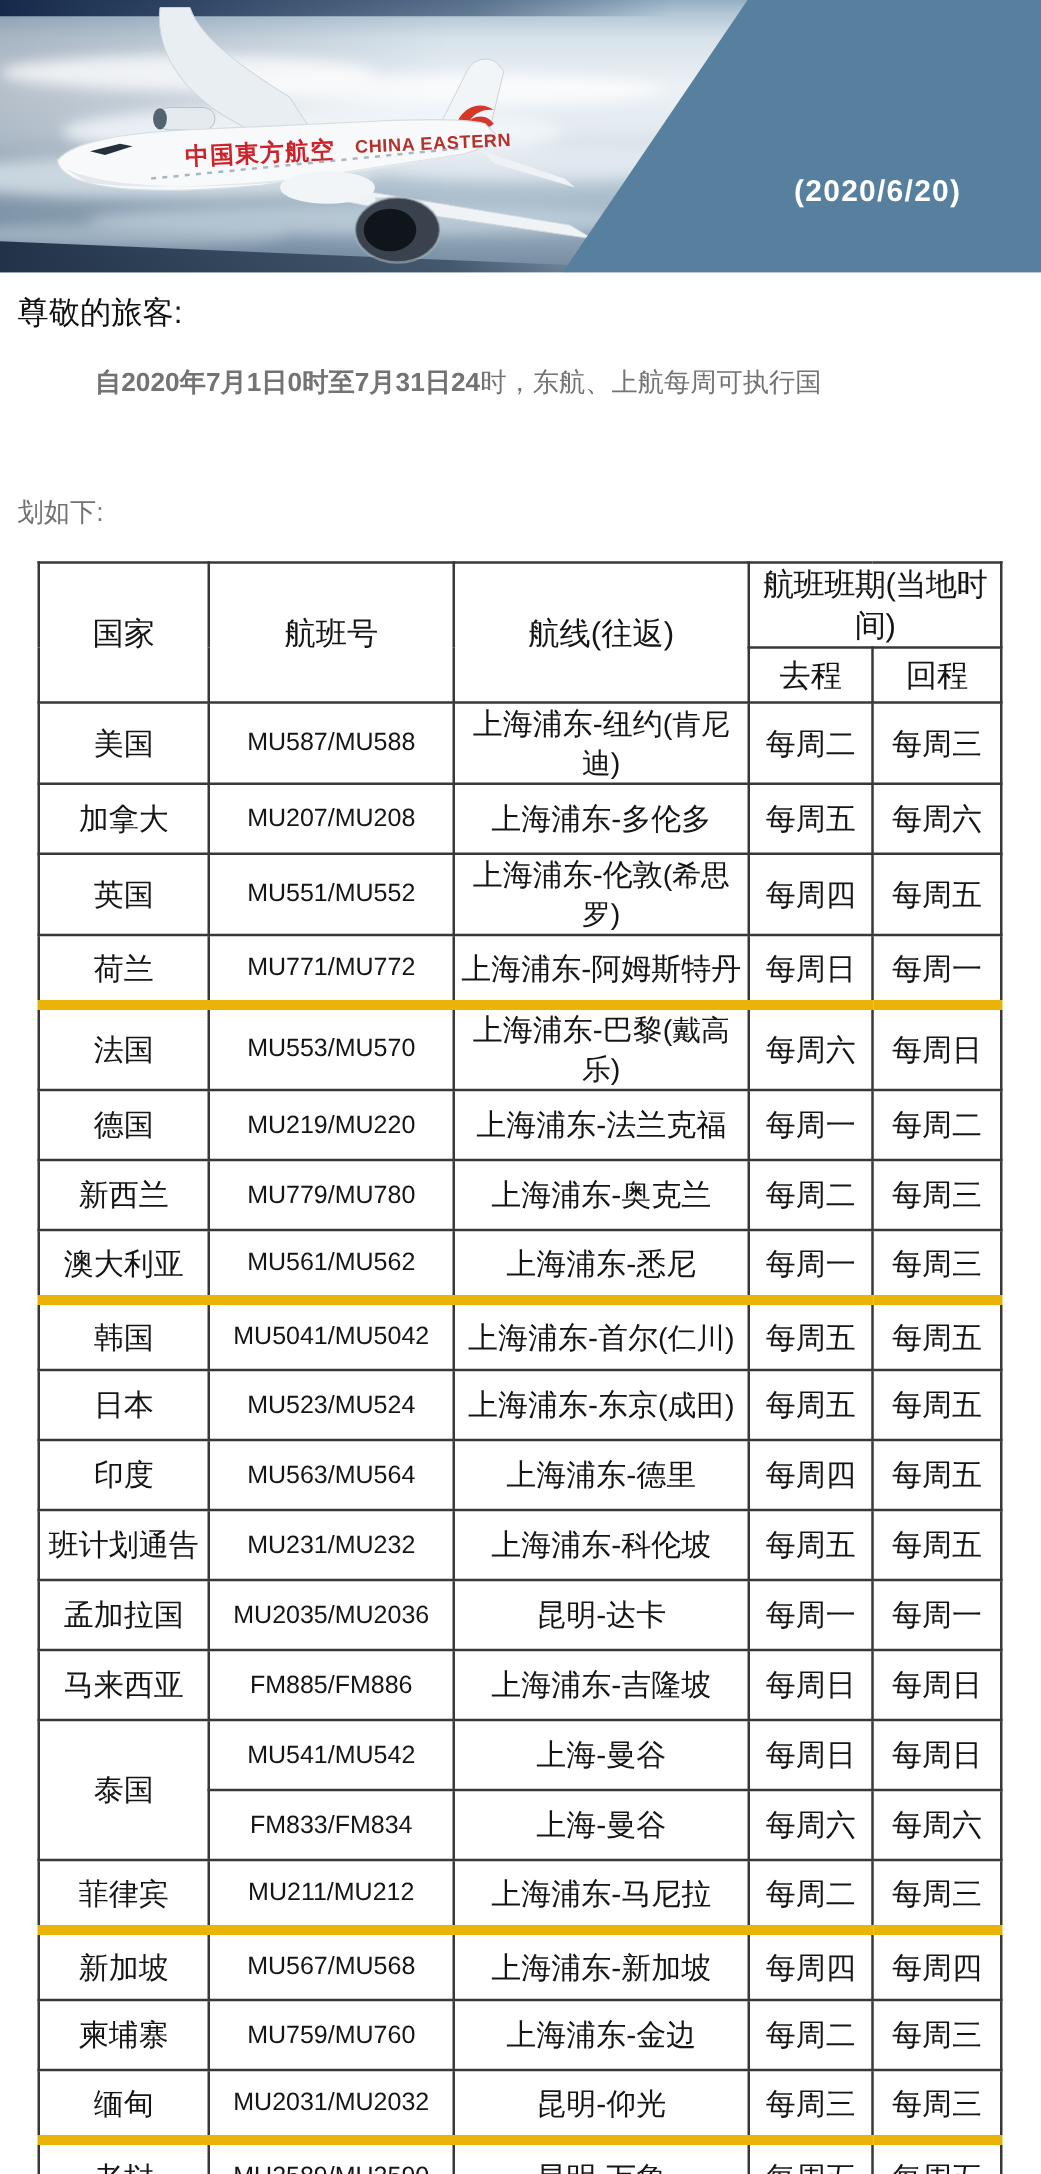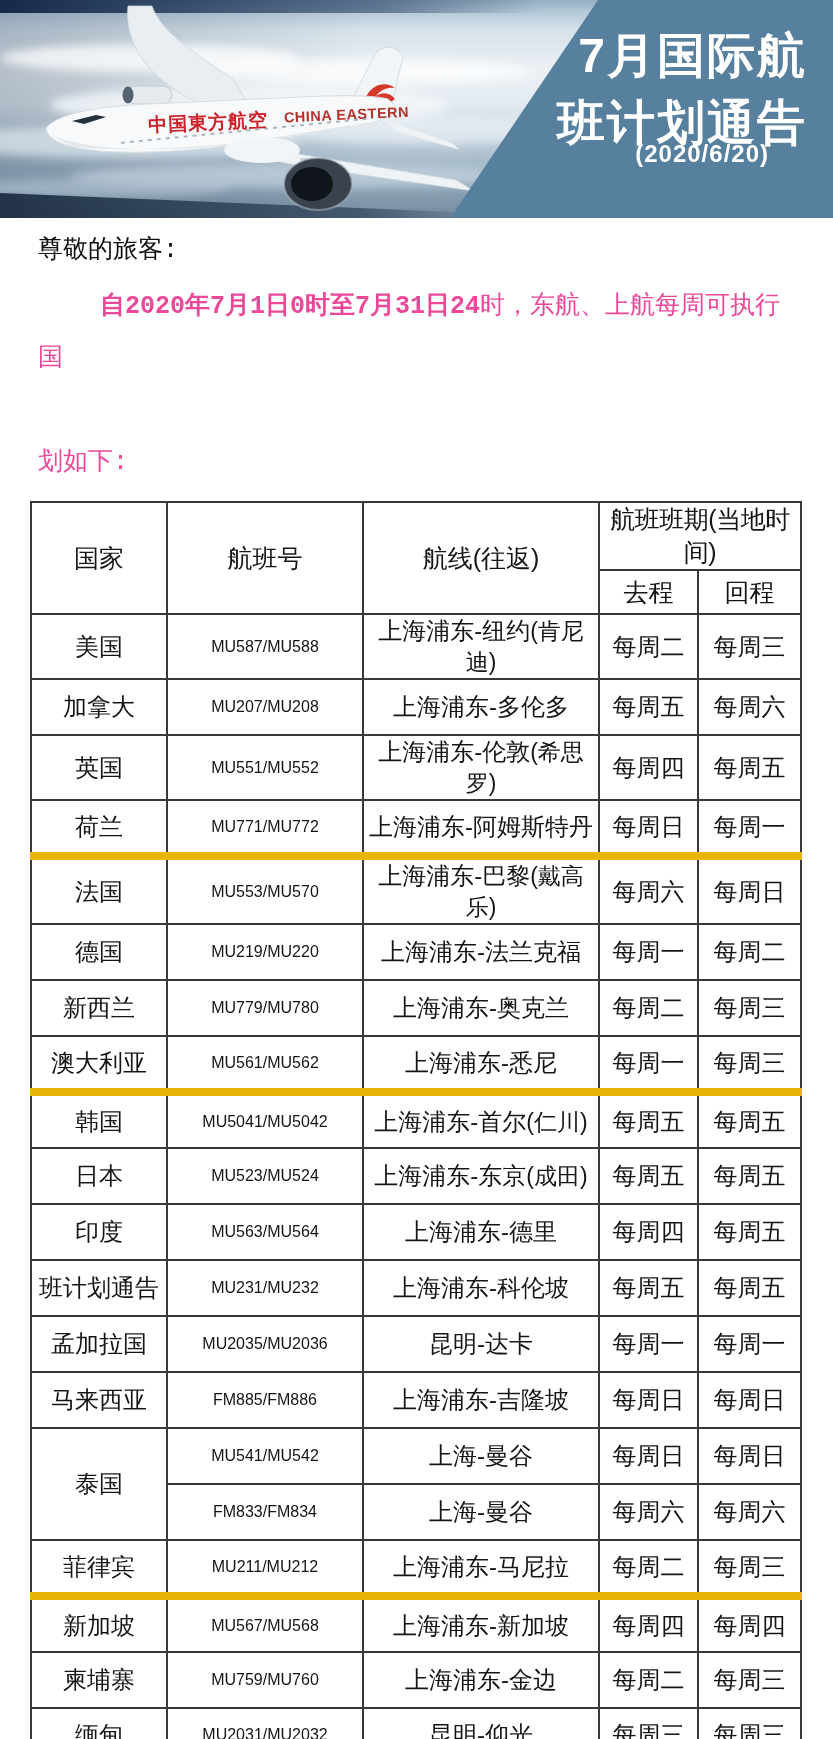--- a/index.html
+++ b/index.html
@@ -12,37 +12,37 @@
   .panel{position:absolute;left:430px;top:0;width:403px;height:218px;
          background:#57809e;
          clip-path:polygon(41.7% 0,100% 0,100% 100%,5% 100%);}
   .banner-title{position:absolute;right:26px;top:22px;text-align:right;
                 color:#ffffff;font-weight:bold;font-size:48px;line-height:67px;
                 letter-spacing:2px;white-space:nowrap;}
   .banner-date{position:absolute;right:64px;top:140px;color:#ffffff;
                font-weight:bold;font-size:24px;letter-spacing:1px;}
 
   
-  .content{padding:0 38px;font-family:Liberation Mono, monospace;}
+  .content{padding:0 14px;}
   .greeting{margin:16px 0 0 0;font-size:25px;line-height:33px;color:#111;}
-  .intro{margin:14px 0 0 0;font-size:25px;line-height:52px;color:#ec4899;
+  .intro{margin:14px 0 0 0;font-size:21px;line-height:52px;color:#737373;
          text-indent:62px;}
   .intro .b{font-weight:bold;}
 
   
   table.flights{border-collapse:collapse;table-layout:fixed;width:770px;
                 margin:12px 0 0 30px;}
   table.flights th,table.flights td{border:2px solid #383838;text-align:center;
                 vertical-align:middle;padding:0;overflow:hidden;}
   table.flights th{font-weight:normal;font-size:25px;}
   th.sched{font-size:23px;letter-spacing:-0.5px;}
   tr.h1{height:60px;} tr.h2{height:44px;}
   tbody tr{height:56px;}
   td.country{font-size:24px;font-family:Liberation Mono, monospace;}
-  td.flight{font-size:16px;letter-spacing:0;}
+  td.flight{font-size:20px;letter-spacing:0;}
   td.route{font-size:24px;}
   td.route .note{font-size:23px;}
   td.day{font-size:24px;}
   tr.seam td{border-top:8px solid #eab308;}
 </style>
 </head>
 <body>
 
 <div class="page">
 
@@ -118,24 +118,20 @@
         <path d="M232,143 L456,180 L474,191 L300,166 L236,153 Z" fill="#eff3f6" stroke="#ccd5db" stroke-width="0.8"></path>
         <ellipse cx="262" cy="150" rx="38" ry="13" fill="#f2f5f8"></ellipse>
         <path d="M300,158 L322,158 L318,172 L302,170 Z" fill="#cdd5dc"></path>
         <ellipse cx="318" cy="184" rx="34" ry="26" fill="#39424d"></ellipse>
         <ellipse cx="312" cy="184" rx="21" ry="17" fill="#10151b"></ellipse>
         <ellipse cx="318" cy="184" rx="34" ry="26" fill="none" stroke="#aebac4" stroke-width="2" opacity="0.55"></ellipse>
       </g>
     </svg>
 
     <div class="panel">
-      <div class="banner-title">
-        <div>7月国际航</div>
-        <div>班计划通告</div>
-      </div>
       <div class="banner-date">(2020/6/20)</div>
     </div>
   </div>
 
   <div class="content">
     <p class="greeting">尊敬的旅客:</p>
     <p class="intro"><span class="b">自2020年7月1日0时至7月31日24</span><span>时，东航、上航每周可执行国</span><br>
       <br>
       <span>划如下:</span>
     </p>

